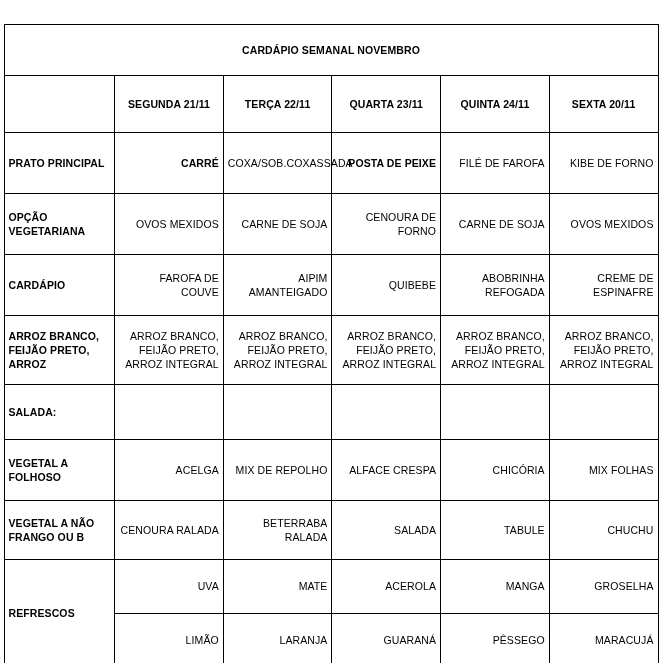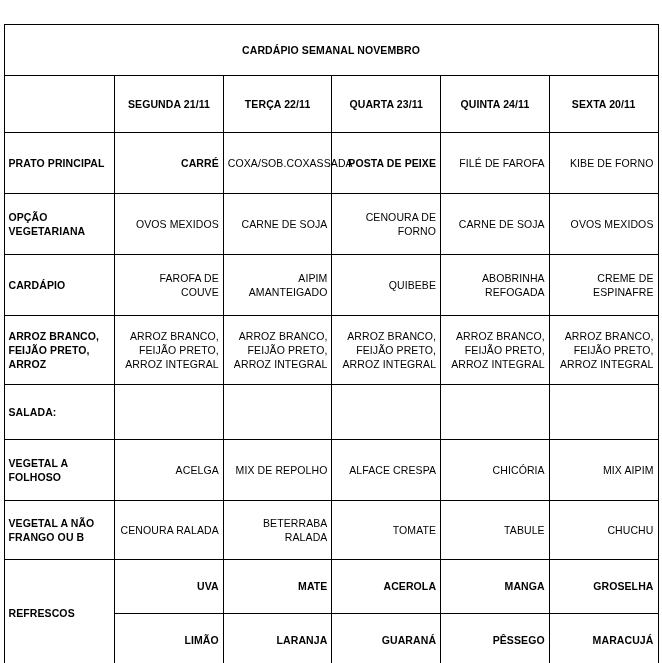--- a/index.html
+++ b/index.html
@@ -64,21 +64,21 @@
   .cell.bold {
     font-weight: bold;
   }
   .r-prato td { height: 54px; }
   .r-veg td { height: 54px; }
   .r-guarnicao td { height: 54px; }
   .r-arroz td { height: 62px; }
   .r-salada td { height: 48px; }
   .r-folhoso td { height: 54px; }
   .r-naofolhoso td { height: 52px; }
-  .r-refresco td { height: 47px; font-weight: bold; }
+  .r-refresco td { height: 47px; }
   .col-label { width: 110px; }
   .col-day { width: 108px; }
 </style>
 </head>
 <body>
 
 <div class="sheet">
   <table class="menu">
     <colgroup>
       <col class="col-label">
@@ -145,28 +145,28 @@
         <td class="cell"></td>
         <td class="cell"></td>
       </tr>
 
       <tr class="r-folhoso">
         <td class="rowlabel">VEGETAL A FOLHOSO</td>
         <td class="cell">ACELGA</td>
         <td class="cell">MIX DE REPOLHO</td>
         <td class="cell">ALFACE CRESPA</td>
         <td class="cell">CHICÓRIA</td>
-        <td class="cell">MIX AIPIM</td>
+        <td class="cell">MIX FOLHAS</td>
       </tr>
 
       <tr class="r-naofolhoso">
         <td class="rowlabel">VEGETAL A NÃO FRANGO OU B</td>
         <td class="cell">CENOURA RALADA</td>
         <td class="cell">BETERRABA RALADA</td>
-        <td class="cell">TOMATE</td>
+        <td class="cell">SALADA</td>
         <td class="cell">TABULE</td>
         <td class="cell">CHUCHU</td>
       </tr>
 
       <tr class="r-refresco">
         <td class="rowlabel" rowspan="2">REFRESCOS</td>
         <td class="cell">UVA</td>
         <td class="cell">MATE</td>
         <td class="cell">ACEROLA</td>
         <td class="cell">MANGA</td>

